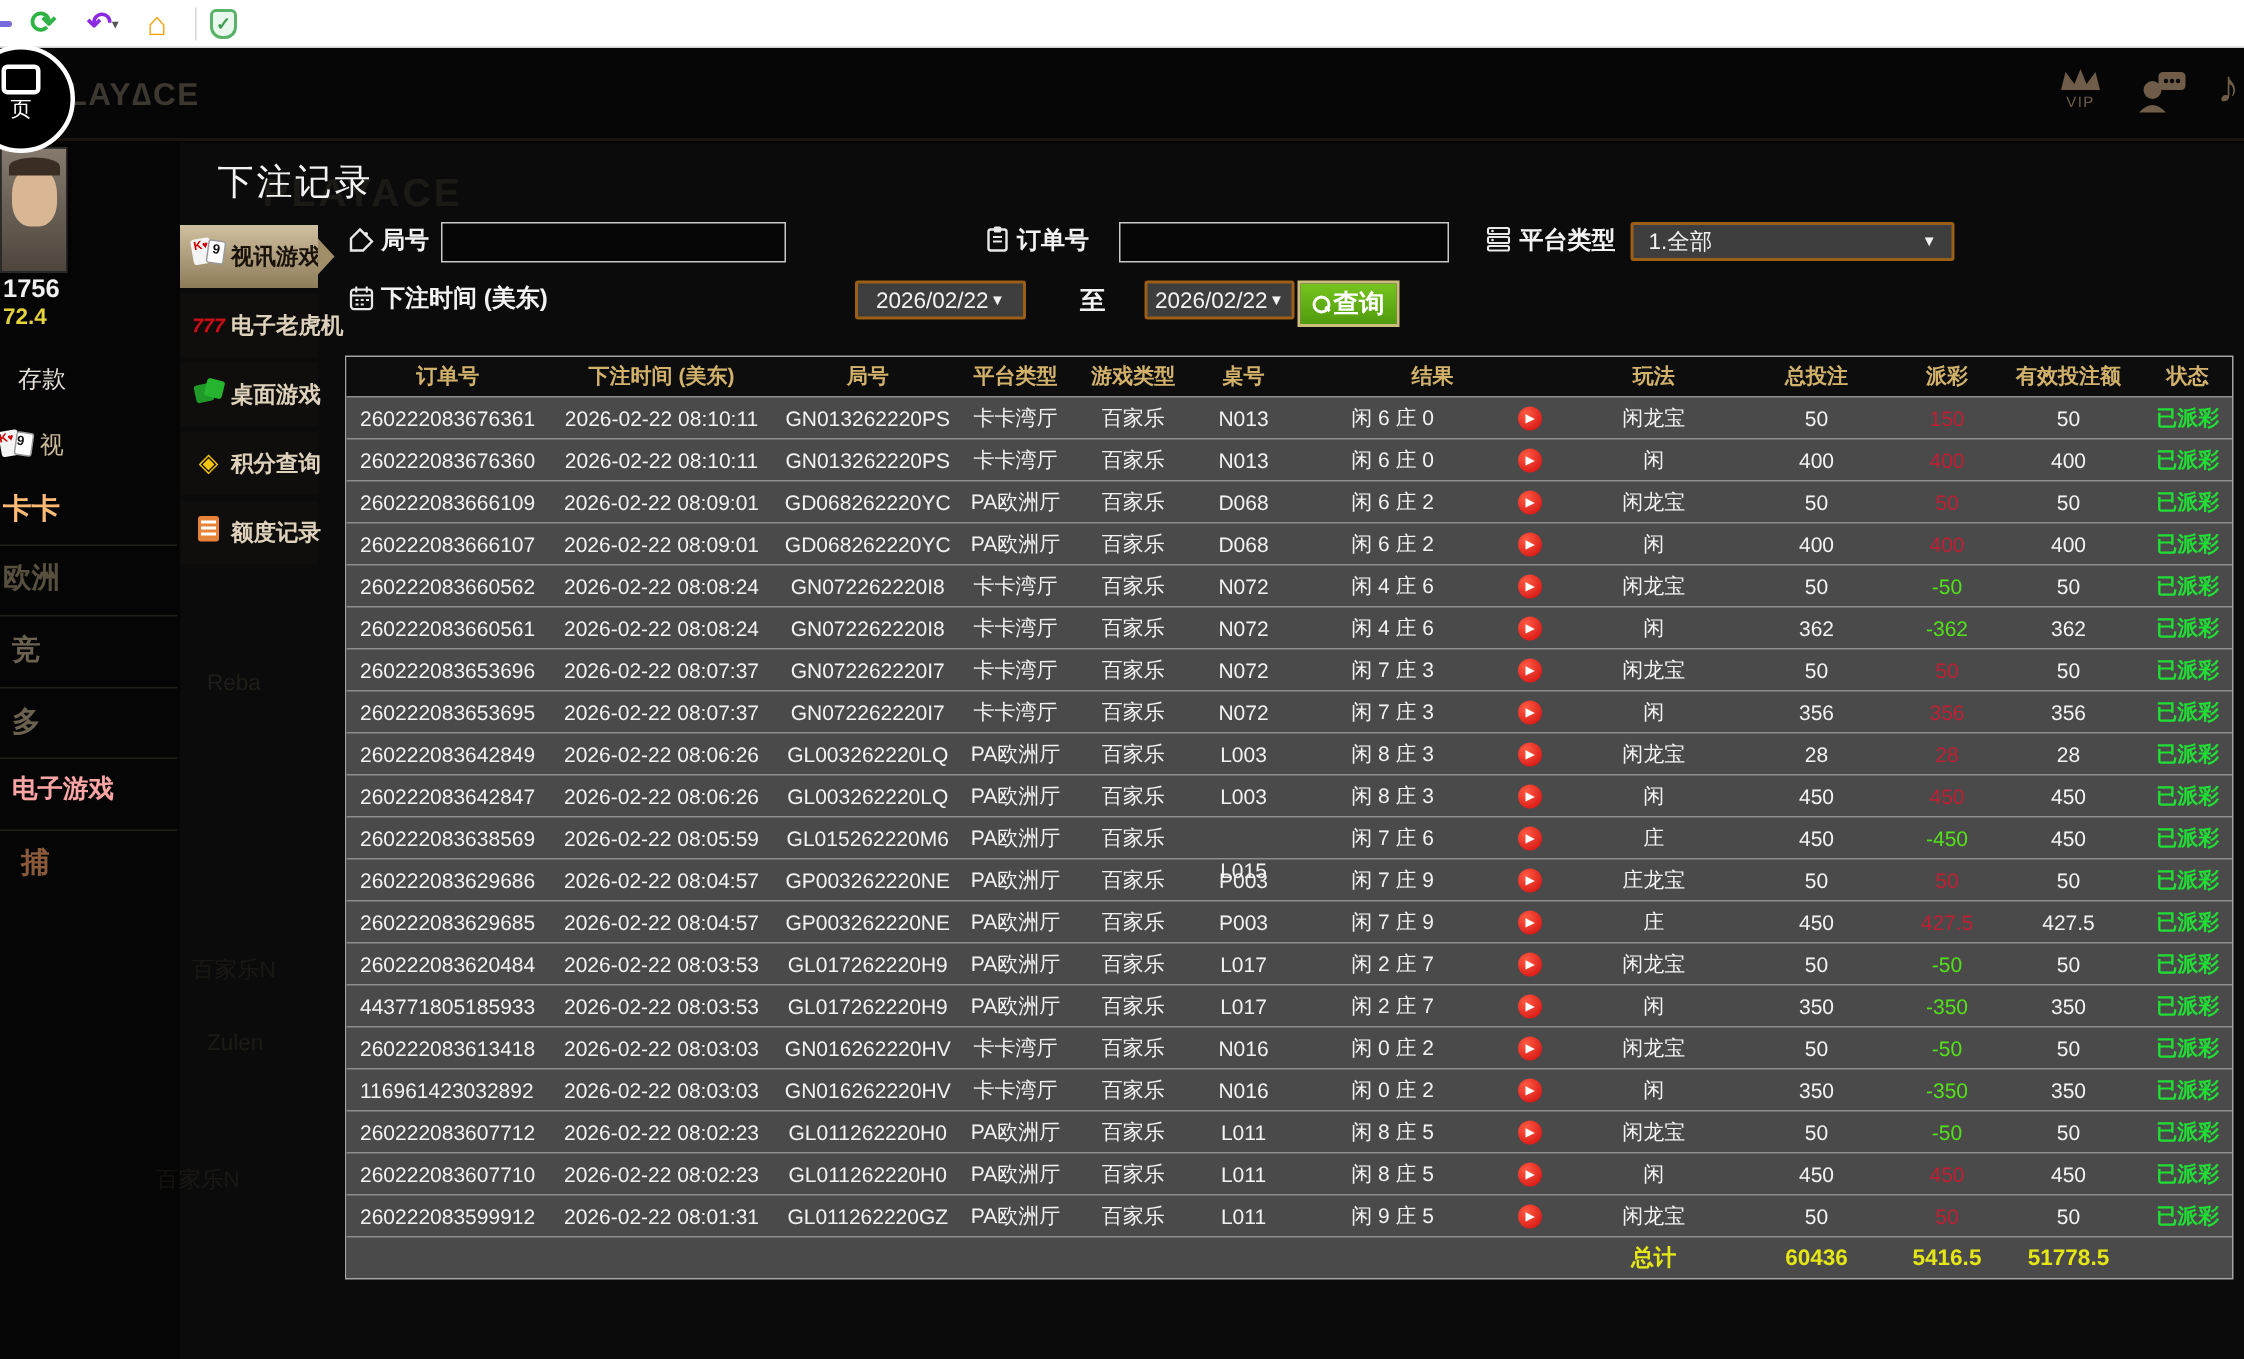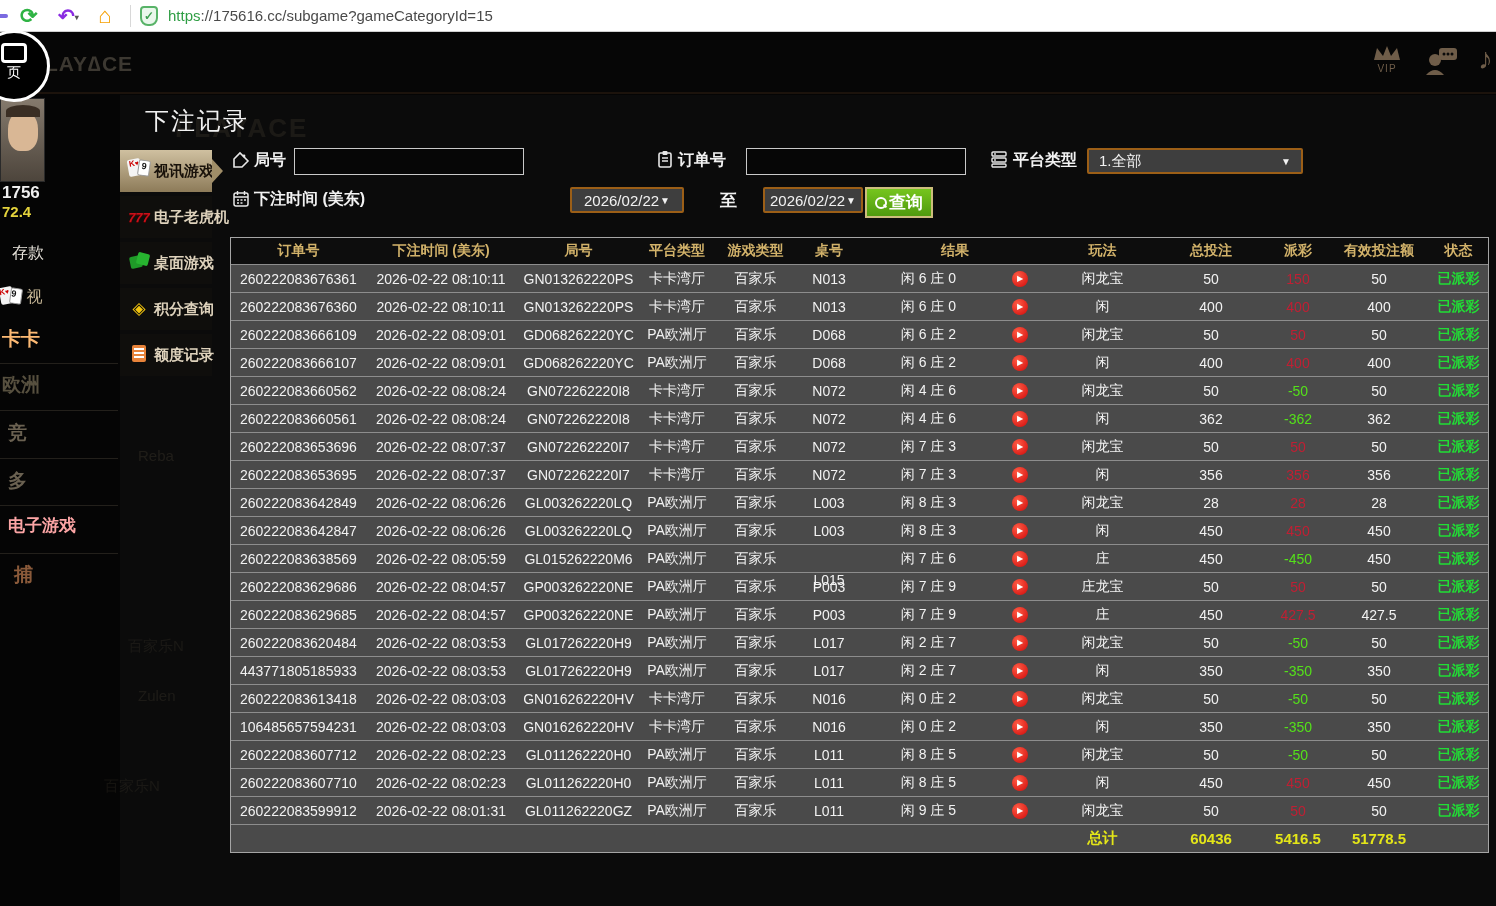--- a/index.html
+++ b/index.html
@@ -96,21 +96,20 @@
 
 <div class="screen">
 
   <div class="browser">
     <span class="b-back-stub"></span>
     <span class="b-ico b-refresh">⟳</span>
     <span class="b-ico b-undo">↶<small>▾</small></span>
     <span class="b-ico b-home">⌂</span>
     <span class="b-sep"></span>
     <span class="b-shield">✓</span>
-    <span class="b-url"><span class="scheme">https</span><span>://175616.cc/subgame?gameCategoryId=15</span></span>
   </div>
 
   <div class="appbar">
     <span class="logo">PLAY∆CE</span>
     <div class="hdr-ico" style="left:1372px;">
       <svg width="30" height="18" viewBox="0 0 30 18">
           <path d="M2 16 L5 4 L11 12 L15 2 L19 12 L25 4 L28 16 Z" fill="#6f5d49"></path>
         </svg>
       <div class="cap">VIP</div>
     </div>
@@ -516,21 +515,21 @@
           <span class="res-txt">闲 0 庄 2</span>
           <span class="play-btn">▶</span>
         </div>
         <div class="td" style="width: 105px; flex: 0 0 105px;">闲龙宝</div>
         <div class="td" style="width: 112px; flex: 0 0 112px;">50</div>
         <div class="td pay-neg" style="width: 62px; flex: 0 0 62px;">-50</div>
         <div class="td" style="width: 100px; flex: 0 0 100px;">50</div>
         <div class="td st-green" style="width: 62px; flex: 1 1 0%;">已派彩</div>
       </div>
       <div class="trow">
-        <div class="td left" style="width: 135px; flex: 0 0 135px;">106485657594231</div>
+        <div class="td left" style="width: 135px; flex: 0 0 135px;">116961423032892</div>
         <div class="td" style="width: 150px; flex: 0 0 150px;">2026-02-22 08:03:03</div>
         <div class="td" style="width: 125px; flex: 0 0 125px;">GN016262220HV</div>
         <div class="td" style="width: 72px; flex: 0 0 72px;">卡卡湾厅</div>
         <div class="td" style="width: 85px; flex: 0 0 85px;">百家乐</div>
         <div class="td" style="width: 62px; flex: 0 0 62px;">N016</div>
         <div class="td res-wrap" style="width: 190px; flex: 0 0 190px;">
           <span class="res-txt">闲 0 庄 2</span>
           <span class="play-btn">▶</span>
         </div>
         <div class="td" style="width: 105px; flex: 0 0 105px;">闲</div>

